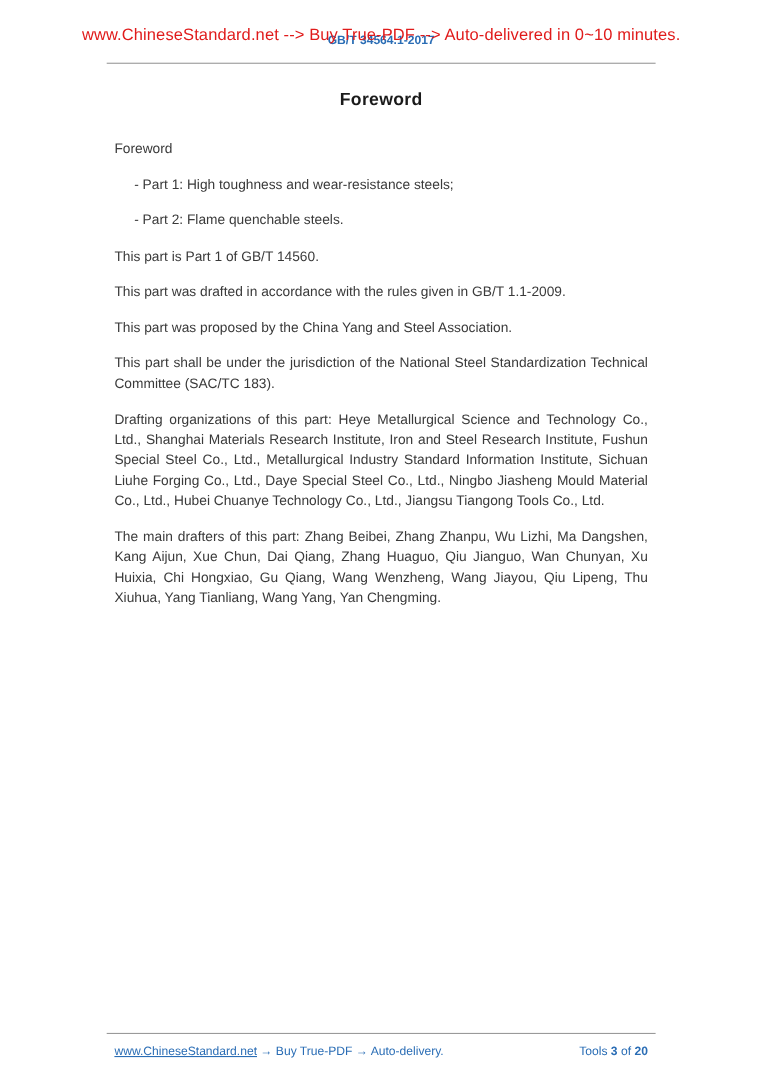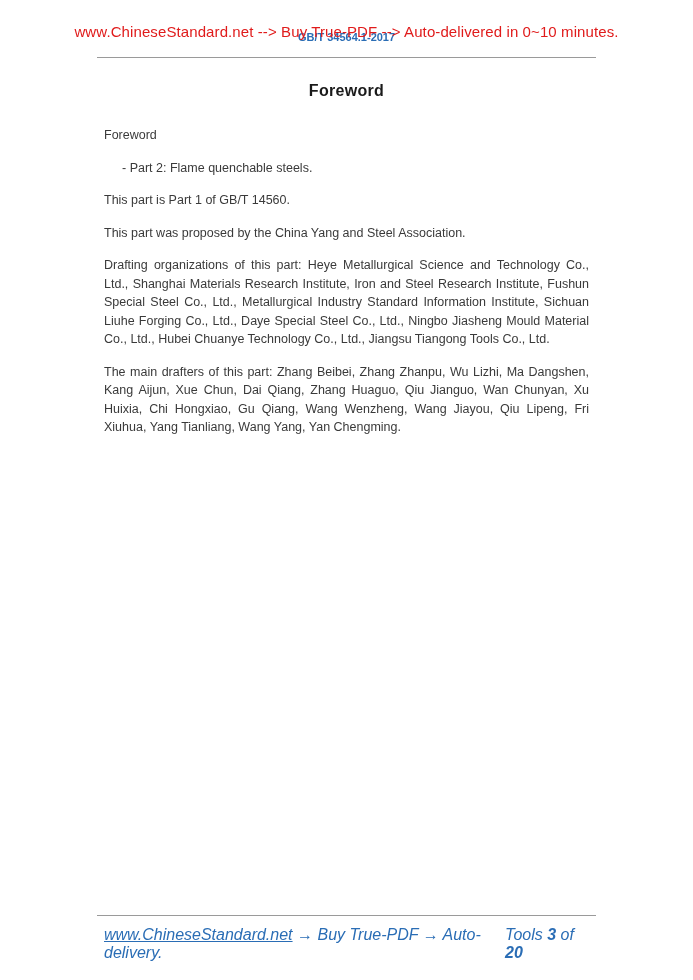--- a/index.html
+++ b/index.html
@@ -72,23 +72,22 @@
   .footer{
     position:absolute;
     left:97px;right:97px;bottom:18px;
   }
   .footer-rule{border-top:1px solid var(--rule-gray);}
   .footer-row{
     display:flex;
     justify-content:space-between;
     align-items:baseline;
     padding:10px 7px 0 7px;
-    font-size:16px;
+    font-size:11px;
     color:var(--brand-blue);
-    font-style:italic;
   }
   .footer-left a{
     color:var(--brand-blue);
     text-decoration:underline;
     cursor:pointer;
   }
   .footer-right b{font-weight:700;}
 </style>
 </head>
 <body>
@@ -98,25 +97,28 @@
   <div class="header">
     <div class="doc-number">GB/T 34564.1-2017</div>
     <div class="promo">www.ChineseStandard.net --&gt; Buy True-PDF --&gt; Auto-delivered in 0~10 minutes.</div>
     <div class="header-rule"></div>
   </div>
 
   <h1 class="title">Foreword</h1>
 
   <div class="body">
     <p>Foreword</p>
+    <p class="indent">- Part 1: High toughness and wear-resistance steels;</p>
     <p class="indent">- Part 2: Flame quenchable steels.</p>
     <p>This part is Part 1 of GB/T 14560.</p>
+    <p>This part was drafted in accordance with the rules given in GB/T 1.1-2009.</p>
     <p>This part was proposed by the China Yang and Steel Association.</p>
+    <p>This part shall be under the jurisdiction of the National Steel Standardization Technical Committee (SAC/TC 183).</p>
     <p>Drafting organizations of this part: Heye Metallurgical Science and Technology Co., Ltd., Shanghai Materials Research Institute, Iron and Steel Research Institute, Fushun Special Steel Co., Ltd., Metallurgical Industry Standard Information Institute, Sichuan Liuhe Forging Co., Ltd., Daye Special Steel Co., Ltd., Ningbo Jiasheng Mould Material Co., Ltd., Hubei Chuanye Technology Co., Ltd., Jiangsu Tiangong Tools Co., Ltd.</p>
-    <p>The main drafters of this part: Zhang Beibei, Zhang Zhanpu, Wu Lizhi, Ma Dangshen, Kang Aijun, Xue Chun, Dai Qiang, Zhang Huaguo, Qiu Jianguo, Wan Chunyan, Xu Huixia, Chi Hongxiao, Gu Qiang, Wang Wenzheng, Wang Jiayou, Qiu Lipeng, Fri Xiuhua, Yang Tianliang, Wang Yang, Yan Chengming.</p>
+    <p>The main drafters of this part: Zhang Beibei, Zhang Zhanpu, Wu Lizhi, Ma Dangshen, Kang Aijun, Xue Chun, Dai Qiang, Zhang Huaguo, Qiu Jianguo, Wan Chunyan, Xu Huixia, Chi Hongxiao, Gu Qiang, Wang Wenzheng, Wang Jiayou, Qiu Lipeng, Thu Xiuhua, Yang Tianliang, Wang Yang, Yan Chengming.</p>
   </div>
 
   <div class="footer">
     <div class="footer-rule"></div>
     <div class="footer-row">
       <div class="footer-left">
         <a>www.ChineseStandard.net</a>
         <span>→ Buy True-PDF → Auto-delivery.</span>
       </div>
       <div class="footer-right">

